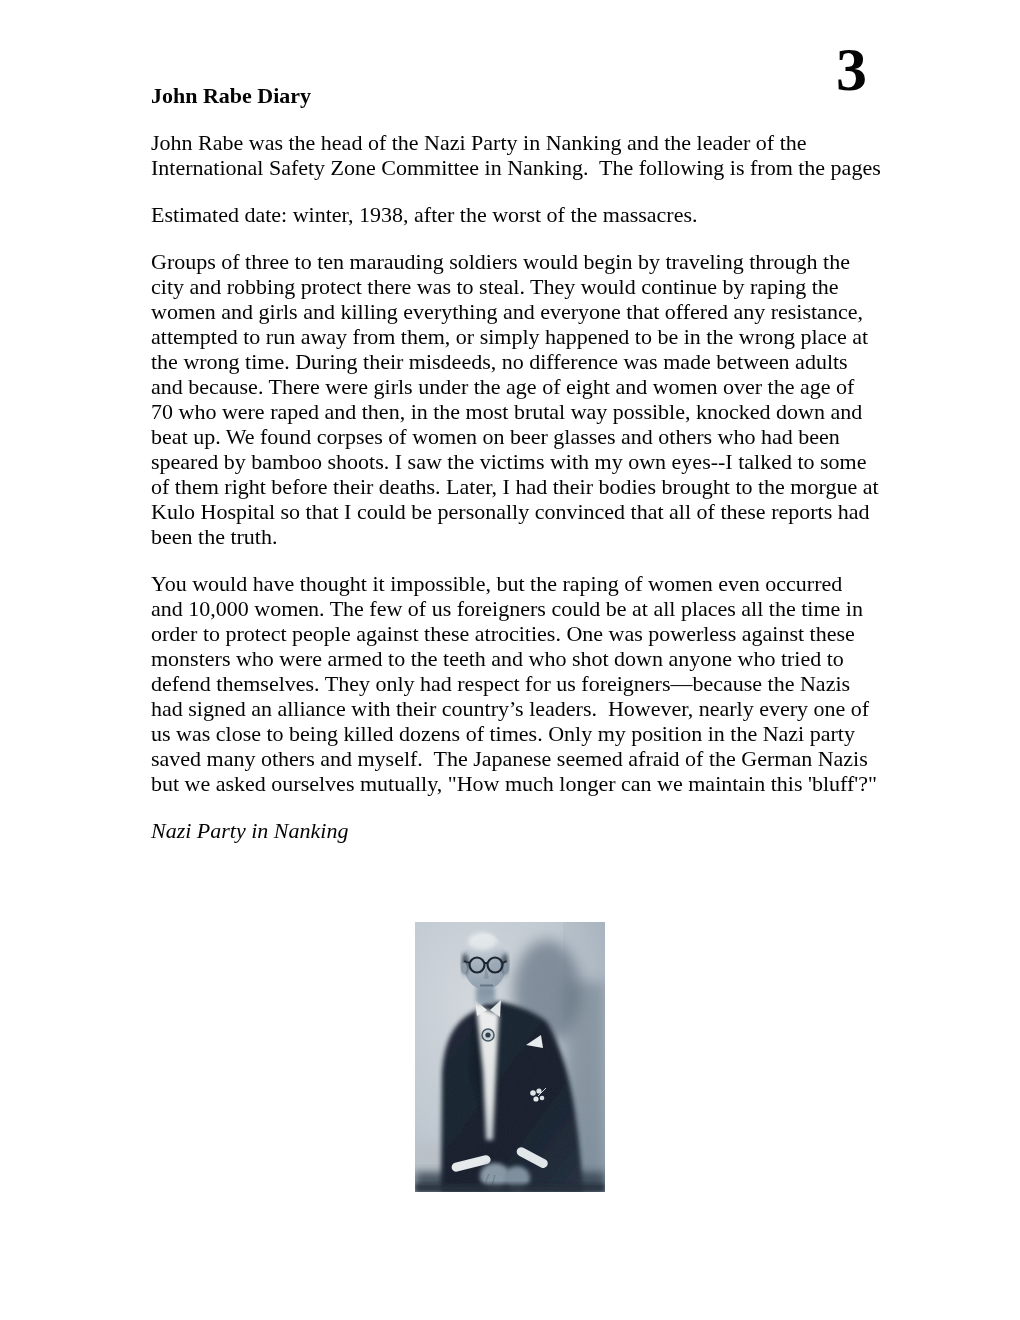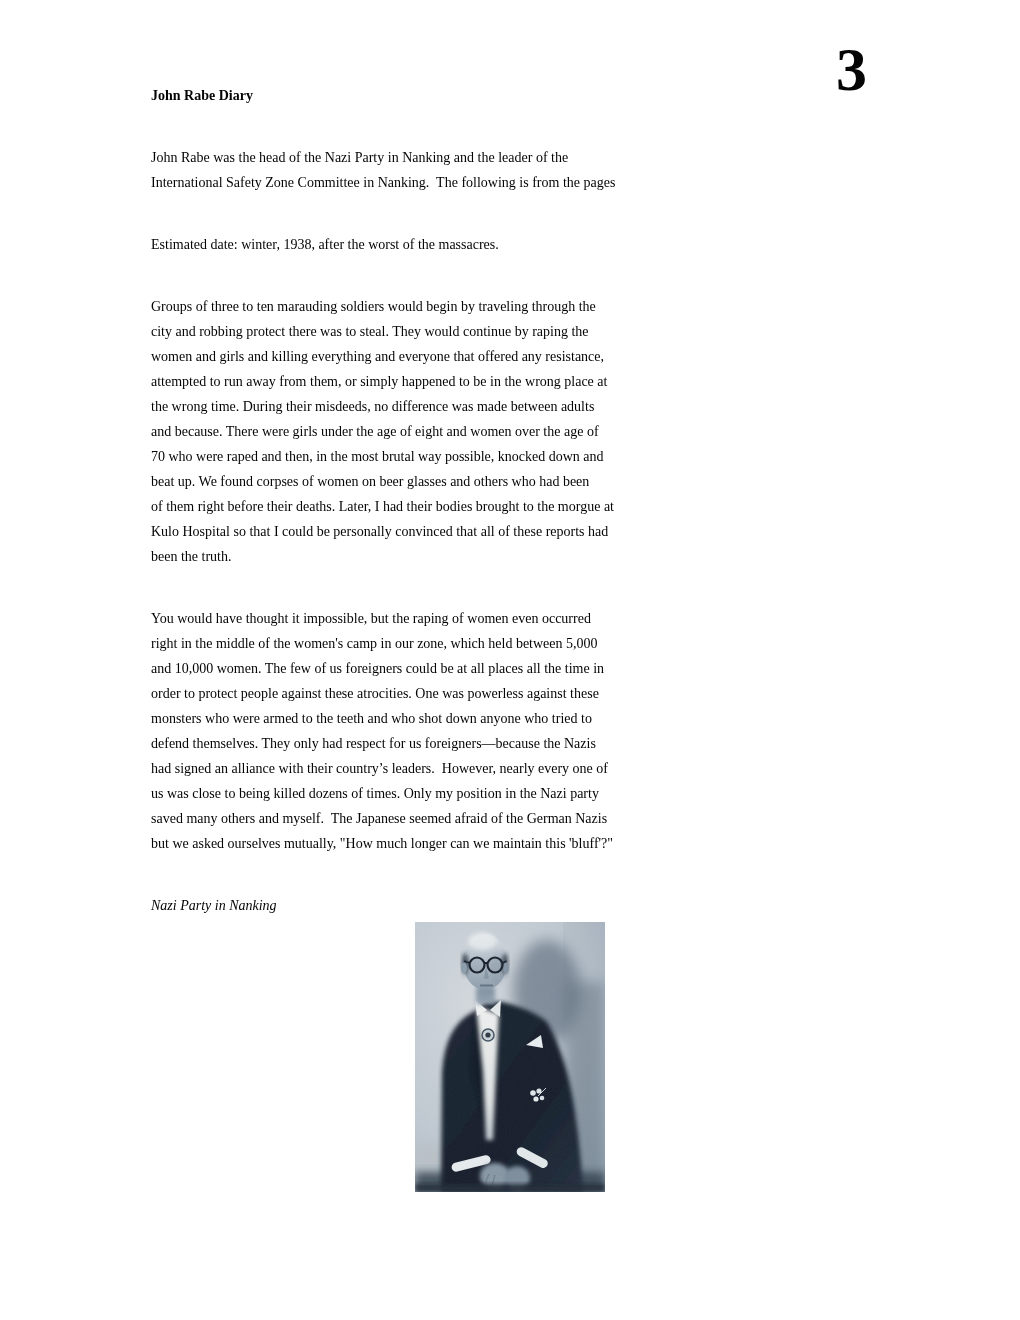--- a/index.html
+++ b/index.html
@@ -19,28 +19,28 @@
     font-size: 62px;
     font-weight: bold;
     line-height: 1;
     letter-spacing: 0;
   }
   .content {
     position: absolute;
     left: 151px;
     top: 83px;
     width: 740px;
-    font-size: 14px;
+    font-size: 22px;
     line-height: 25px;
   }
   .doc-title {
     font-weight: bold;
     margin: 0;
   }
-  .para { margin: 37px 0 0 0; }
+  .para { margin: 22px 0 0 0; }
   .para.italic { font-style: italic; }
   .line { white-space: pre; }
   .photo-frame {
     position: absolute;
     left: 415px;
     top: 922px;
     width: 190px;
     height: 270px;
     overflow: hidden;
   }
@@ -68,28 +68,28 @@
 
     <div class="para">
       <div class="line">Groups of three to ten marauding soldiers would begin by traveling through the</div>
       <div class="line">city and robbing protect there was to steal. They would continue by raping the</div>
       <div class="line">women and girls and killing everything and everyone that offered any resistance,</div>
       <div class="line">attempted to run away from them, or simply happened to be in the wrong place at</div>
       <div class="line">the wrong time. During their misdeeds, no difference was made between adults</div>
       <div class="line">and because. There were girls under the age of eight and women over the age of</div>
       <div class="line">70 who were raped and then, in the most brutal way possible, knocked down and</div>
       <div class="line">beat up. We found corpses of women on beer glasses and others who had been</div>
+      <div class="line">speared by bamboo shoots. I saw the victims with my own eyes--I talked to some</div>
       <div class="line">of them right before their deaths. Later, I had their bodies brought to the morgue at</div>
       <div class="line">Kulo Hospital so that I could be personally convinced that all of these reports had</div>
       <div class="line">been the truth.</div>
     </div>
 
     <div class="para">
       <div class="line">You would have thought it impossible, but the raping of women even occurred</div>
-      <div class="line">right in the middle of the women's camp in our zone, which held between 5,000</div>
       <div class="line">and 10,000 women. The few of us foreigners could be at all places all the time in</div>
       <div class="line">order to protect people against these atrocities. One was powerless against these</div>
       <div class="line">monsters who were armed to the teeth and who shot down anyone who tried to</div>
       <div class="line">defend themselves. They only had respect for us foreigners—because the Nazis</div>
       <div class="line">had signed an alliance with their country’s leaders.  However, nearly every one of</div>
       <div class="line">us was close to being killed dozens of times. Only my position in the Nazi party</div>
       <div class="line">saved many others and myself.  The Japanese seemed afraid of the German Nazis</div>
       <div class="line">but we asked ourselves mutually, "How much longer can we maintain this 'bluff'?"</div>
     </div>
 

